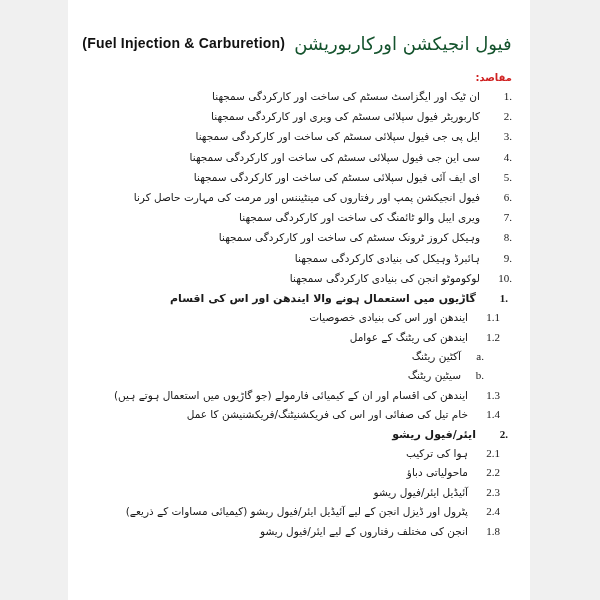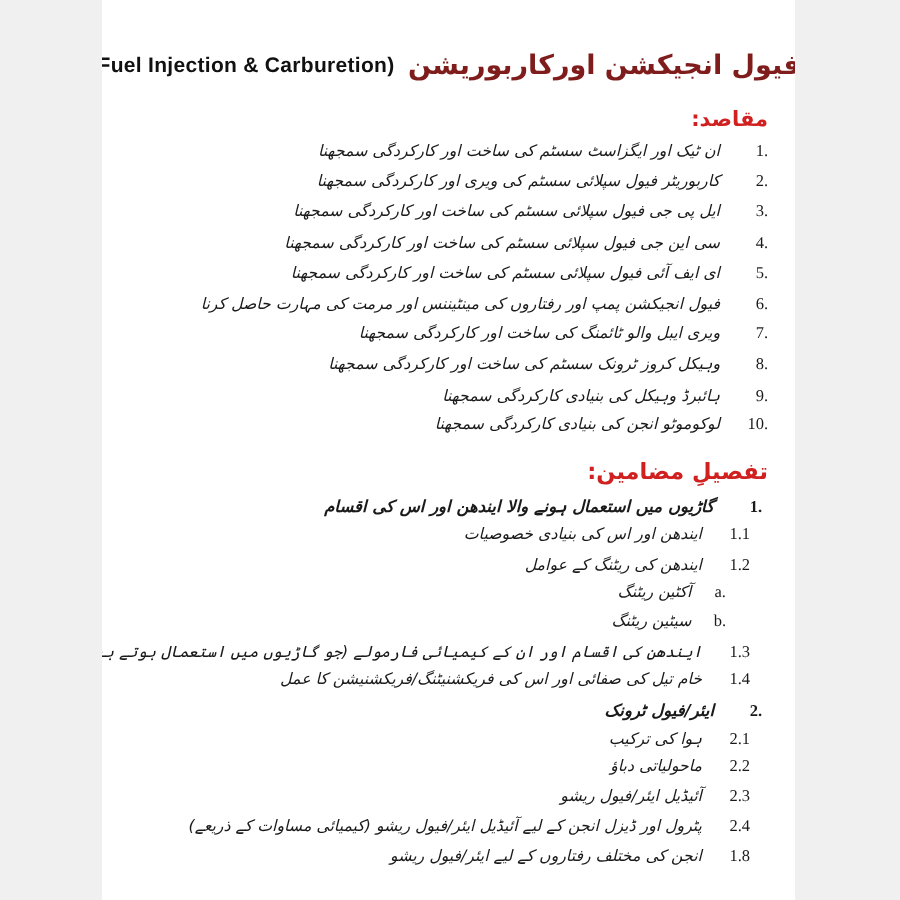--- a/index.html
+++ b/index.html
@@ -23,41 +23,41 @@
     direction: rtl;
     display: flex;
     justify-content: center;
     align-items: center;
     gap: 9px;
     margin-bottom: 12px;
     height: 34px;
     white-space: nowrap;
   }
   .title-ur {
-    font-weight: bold;
+    font-weight: normal;
     font-size: 18px;
-    color: #7f1d1d;
+    color: #14532d;
   }
   .title-en {
     direction: ltr;
     unicode-bidi: isolate;
     font-family: "Liberation Sans", sans-serif;
     font-weight: bold;
     font-size: 14px;
     letter-spacing: .2px;
     color: #111;
   }
   .red-heading {
     direction: rtl;
     text-align: right;
     font-weight: bold;
     color: var(--accent, #d02020);
     white-space: nowrap;
   }
-  .red-heading.small { font-size: 14px; margin: 2px 0 7px 0; text-align: right; }
+  .red-heading.small { font-size: 10px; margin: 2px 0 7px 0; text-align: right; }
   .red-heading.large { font-size: 15px; margin: 8px 0 8px 0; }
   .list { direction: rtl; }
   .row {
     direction: rtl;
     display: flex;
     align-items: baseline;
     gap: 11px;
     white-space: nowrap;
     color: #1a1a1a;
   }
@@ -65,21 +65,21 @@
   .details   .row { height: 19.4px; }
   .num {
     direction: ltr;
     unicode-bidi: isolate;
     font-family: "Liberation Serif", serif;
     font-size: 11px;
     min-width: 21px;
     text-align: right;
     flex: 0 0 auto;
   }
-  .txt { font-size: 10.5px; font-style: italic; }
+  .txt { font-size: 10.5px; }
   .details .lv-main   { padding-right: 4px;  font-weight: bold; }
   .details .lv-main .txt { font-size: 11px; }
   .details .lv-sub    { padding-right: 12px; }
   .details .lv-letter { padding-right: 28px; }
   .details .lv-letter .num { min-width: 12px; }
 </style>
 </head>
 <body>
 
 <div class="canvas">
@@ -138,21 +138,20 @@
           <span class="num">9.</span>
           <span class="txt">ہائبرڈ وہیکل کی بنیادی کارکردگی سمجھنا</span>
         </div>
 
         <div class="row">
           <span class="num">10.</span>
           <span class="txt">لوکوموٹو انجن کی بنیادی کارکردگی سمجھنا</span>
         </div>
       </div>
 
-    <div class="red-heading large">تفصیلِ مضامین:</div>
 
     <div class="list details">
 
         <div class="row lv-main">
           <span class="num">1.</span>
           <span class="txt">گاڑیوں میں استعمال ہونے والا ایندھن اور اس کی اقسام</span>
         </div>
 
         <div class="row lv-sub">
           <span class="num">1.1</span>
@@ -179,21 +178,21 @@
           <span class="txt">ایندھن کی اقسام اور ان کے کیمیائی فارمولے (جو گاڑیوں میں استعمال ہوتے ہیں)</span>
         </div>
 
         <div class="row lv-sub">
           <span class="num">1.4</span>
           <span class="txt">خام تیل کی صفائی اور اس کی فریکشنیٹنگ/فریکشنیشن کا عمل</span>
         </div>
 
         <div class="row lv-main">
           <span class="num">2.</span>
-          <span class="txt">ایئر/فیول ٹرونک</span>
+          <span class="txt">ایئر/فیول ریشو</span>
         </div>
 
         <div class="row lv-sub">
           <span class="num">2.1</span>
           <span class="txt">ہوا کی ترکیب</span>
         </div>
 
         <div class="row lv-sub">
           <span class="num">2.2</span>
           <span class="txt">ماحولیاتی دباؤ</span>

